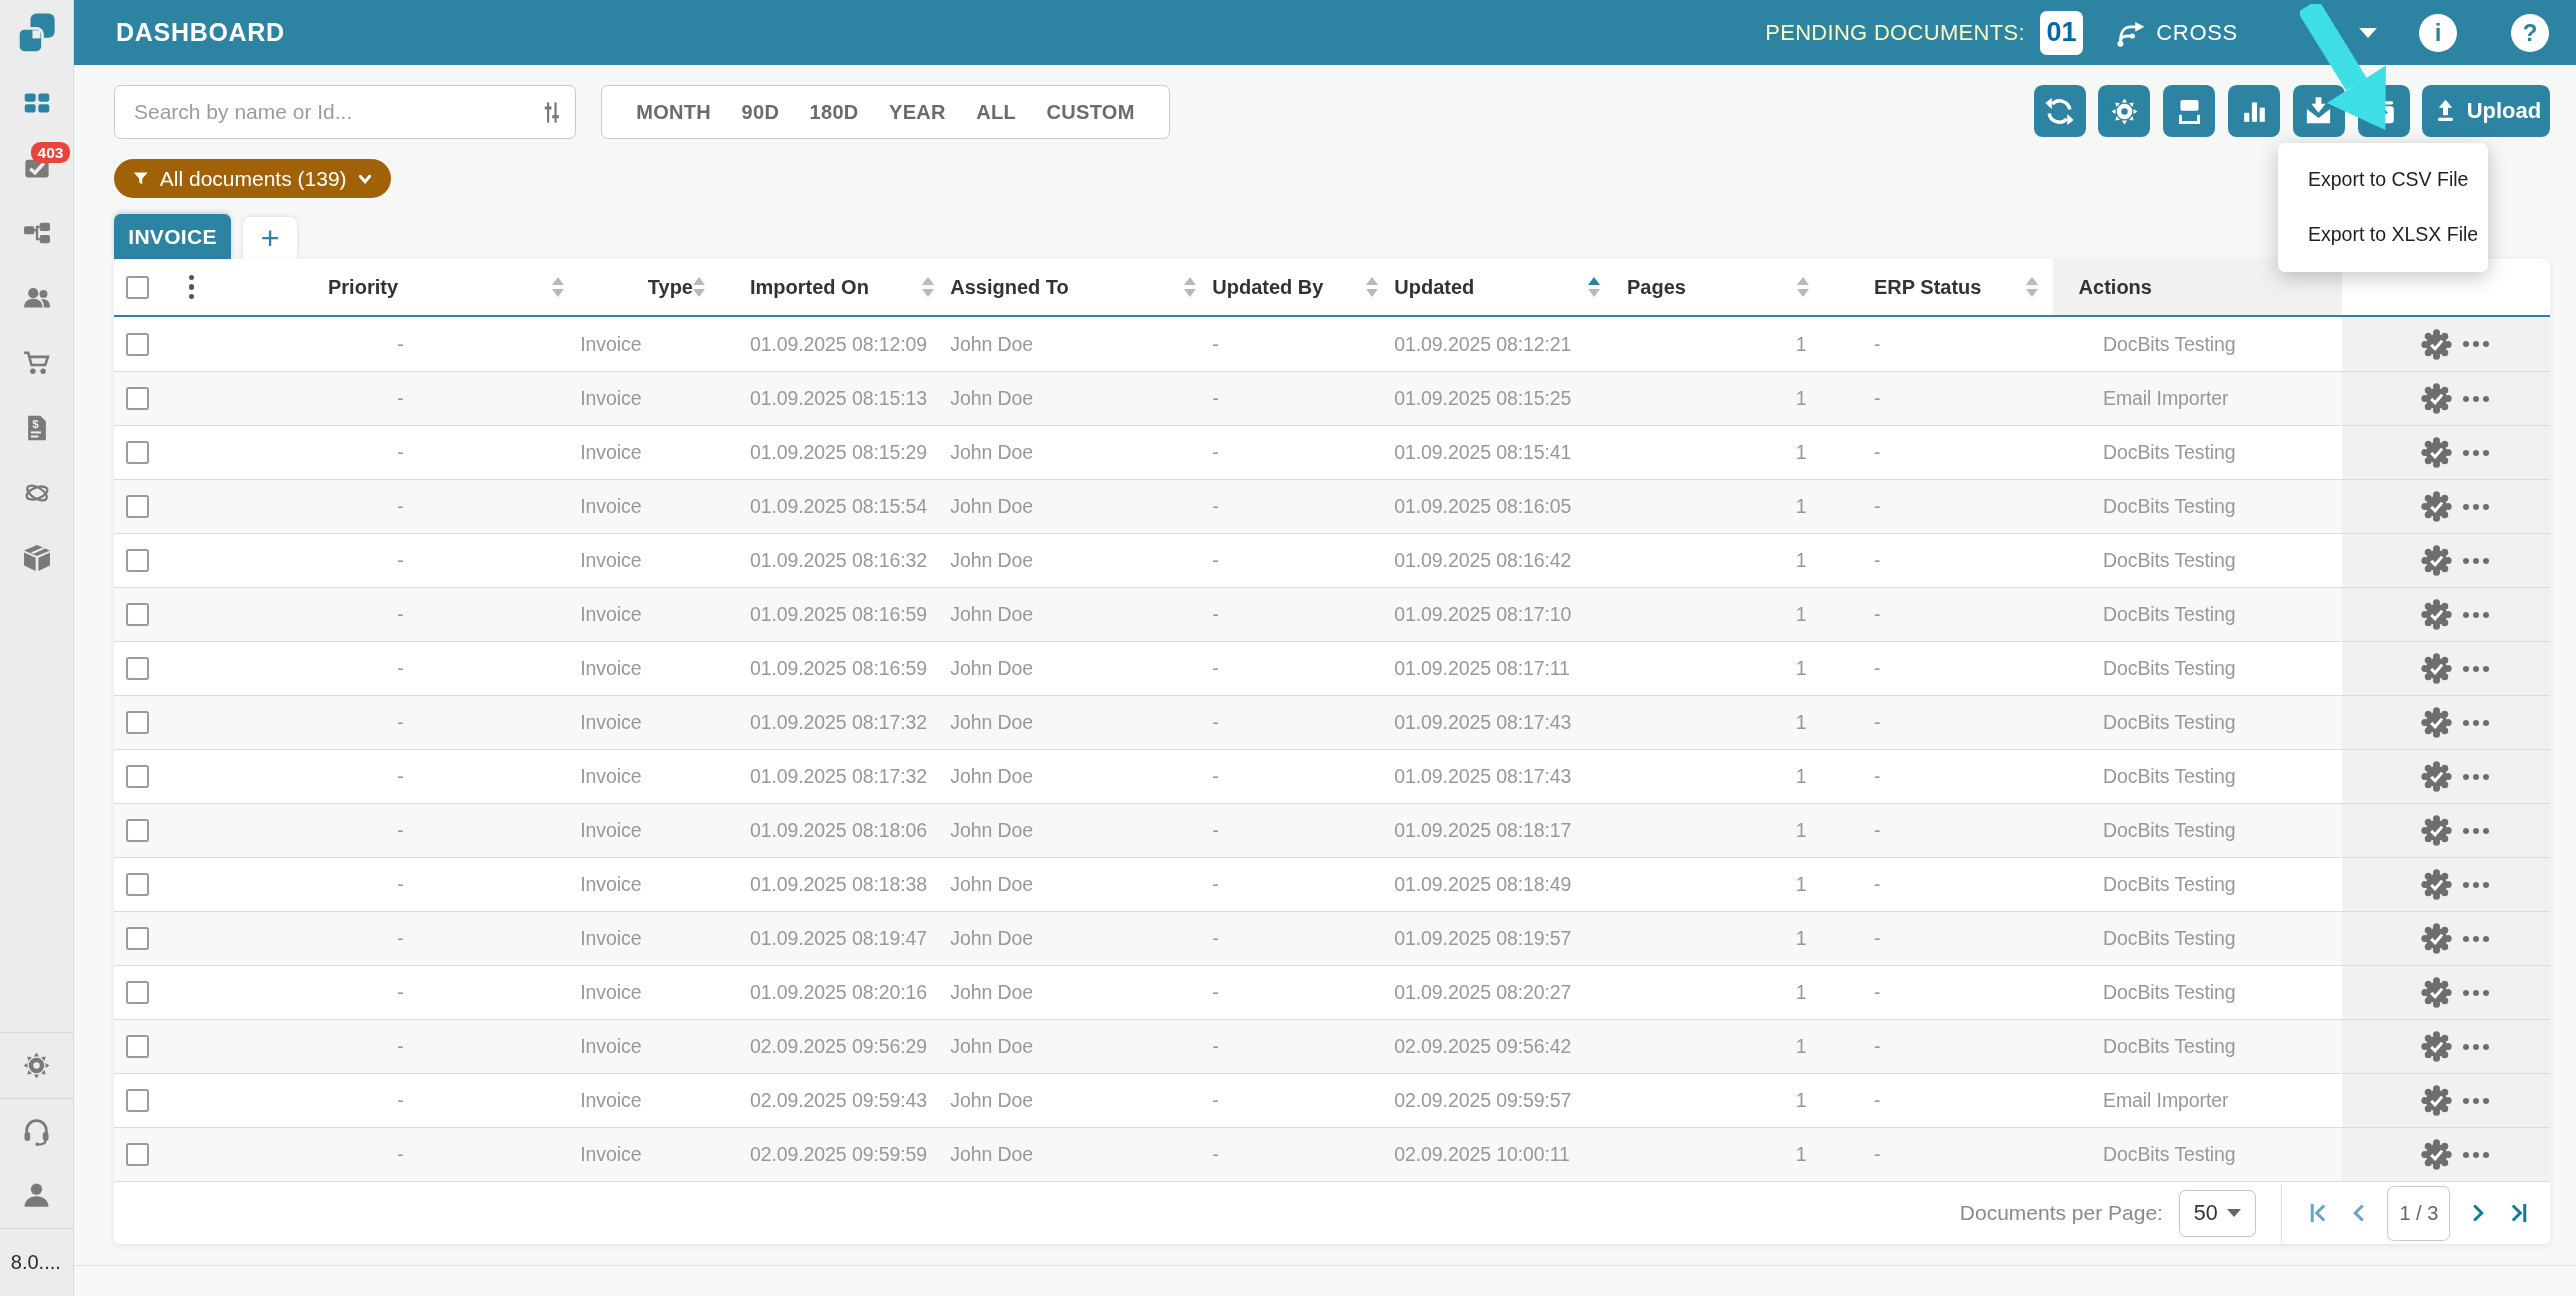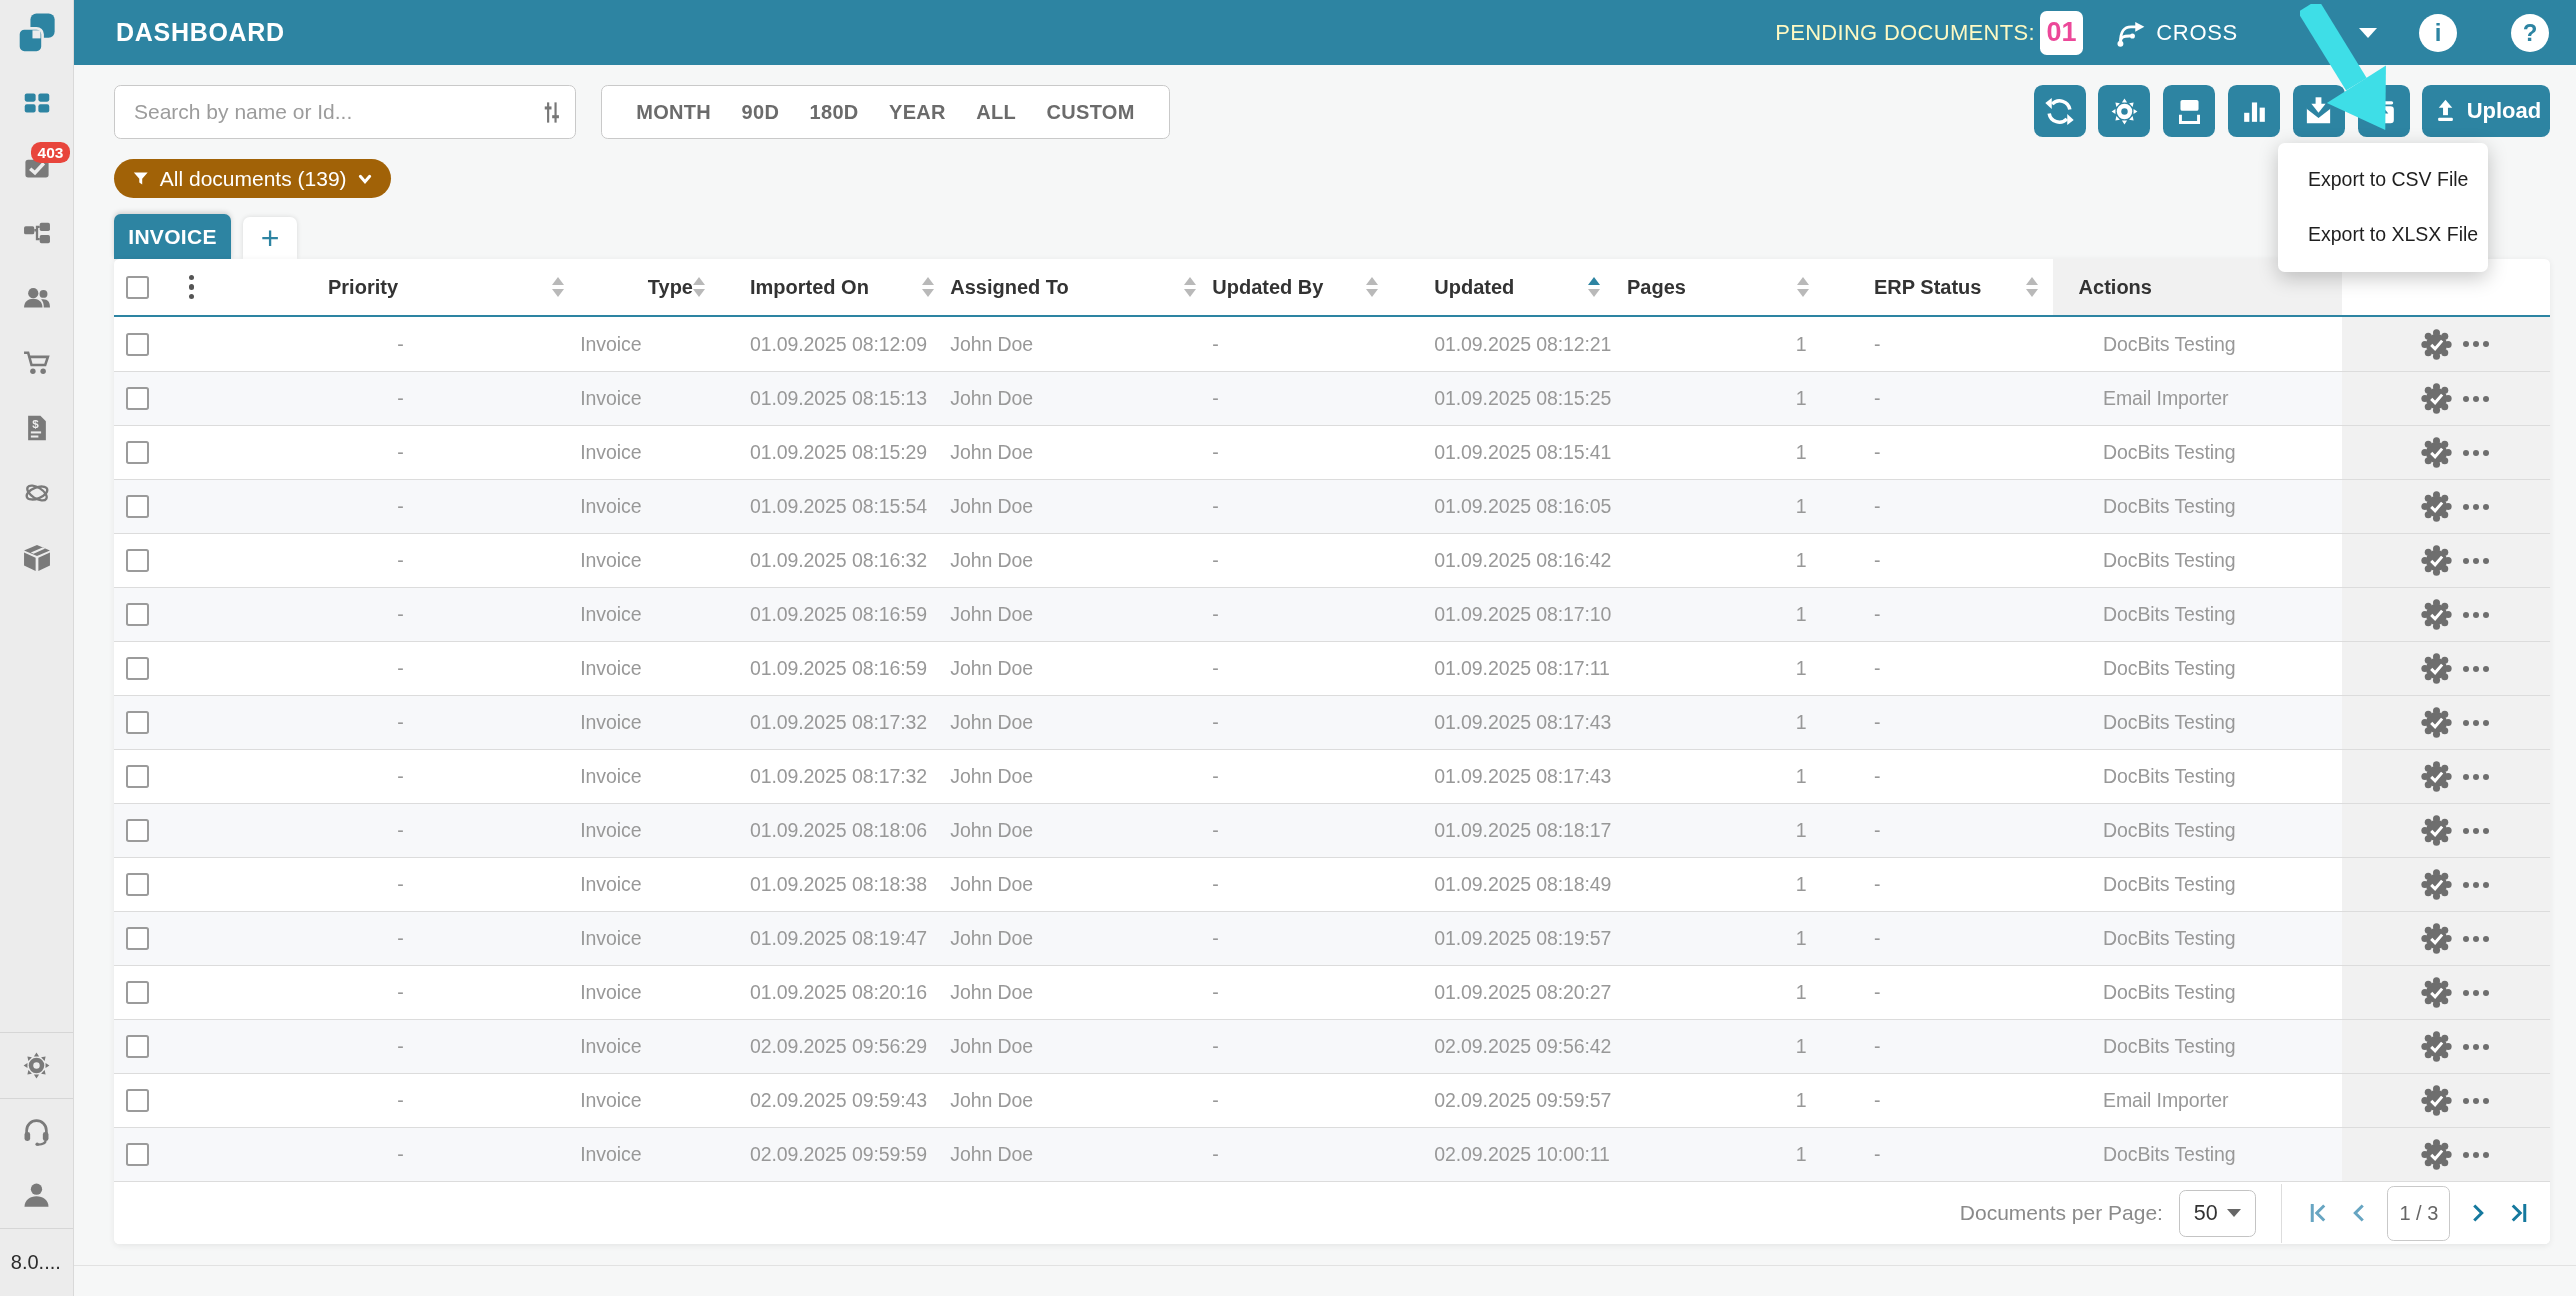--- a/index.html
+++ b/index.html
@@ -5,23 +5,23 @@
   * { margin:0; padding:0; box-sizing:border-box; }
   html,body { width:2576px; height:1296px; overflow:hidden; }
   body { font-family:"Liberation Sans", sans-serif; background:#f6f7f7; position:relative; }
 
   
   .topbar { position:absolute; left:74px; top:0; right:0; height:65px; background:#2d84a2; z-index:4;
             display:flex; align-items:center; }
   .topbar .title { color:#fff; font-size:25px; font-weight:700; letter-spacing:0.7px; margin-left:42px; }
   .topbar-right { position:absolute; right:27px; top:0; height:65px; display:flex; align-items:center; }
   .pending-label { color:#fef9c3; font-size:22px; letter-spacing:0.3px; }
-  .pending-badge { margin-left:5px; background:#fff; border-radius:6.7px; min-width:40px; height:44px;
+  .pending-badge { margin-left:15px; background:#fff; border-radius:6.7px; min-width:40px; height:44px;
                    display:flex; align-items:center; justify-content:center;
-                   color:#ec4899; font-size:27px; font-weight:700; padding:0 6.7px; }
+                   color:#0369a1; font-size:27px; font-weight:700; padding:0 6.7px; }
   .brand-icon { margin-left:31px; width:34px; height:31px; }
   .brand-text { color:#fff; font-size:22px; font-weight:500; margin-left:8px; letter-spacing:0.7px; }
   .hdr-caret { margin-left:121px; width:0; height:0; border-left:9.4px solid transparent;
                border-right:9.4px solid transparent; border-top:10.8px solid #fff; }
   .circle-icon { width:38px; height:38px; border-radius:50%; background:#fff; color:#2d84a2;
                  display:flex; align-items:center; justify-content:center; font-size:24px; font-weight:700; }
   .ml62 { margin-left:42px; } .ml80 { margin-left:54px; }
 
   
   .sidebar { position:absolute; left:0; top:0; width:74px; height:1296px; background:#ececec;
@@ -95,21 +95,21 @@
   .cbx { width:23px; height:23px; border:2px solid #9b9b9b; border-radius:2.7px; background:#fff; }
   .c-kebab { justify-content:center; }
   .kebab { display:flex; flex-direction:column; gap:4px; }
   .kebab b { width:5.4px; height:5.4px; border-radius:50%; background:#555; }
   .th.c-priority { padding-left:106px; }
   .td.c-priority { justify-content:center; }
   .c-type { padding-left:1.3px;text-align:right; }
   .c-imported { padding-left:30px; }
   .c-assigned { padding-left:1.3px; }
   .c-updatedby { padding-left:1.3px; }
-  .c-updated { padding-left:1.3px;margin-left:40px; }
+  .c-updated { padding-left:1.3px; }
   .th.c-pages { padding-left:12px; }
   .td.c-pages { justify-content:flex-end; padding-right:17.5px; }
   .c-erp { padding-left:50px; }
   .c-createdby { padding-left:50px; }
   .c-actions { background:#f1f1f1; }
   .th.c-actions { padding-left:25.6px; }
   .td.c-actions { padding-left:79px; gap:10.8px; }
   .dots3 { display:flex; gap:4px; cursor:pointer; }
   .dots3 b { width:6px; height:6px; border-radius:50%; background:#6e6e6e; }
 

